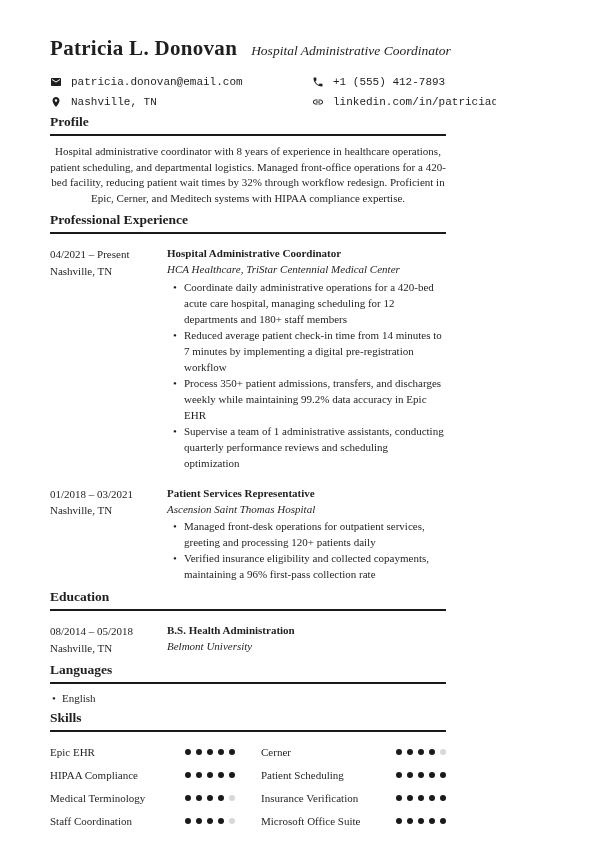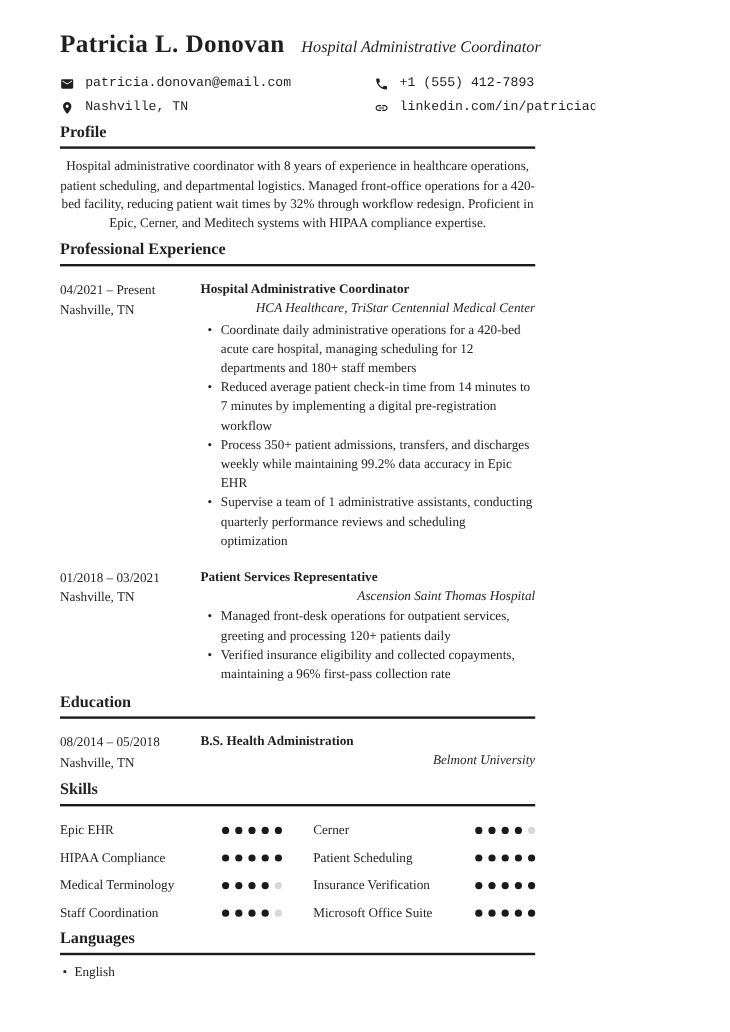--- a/index.html
+++ b/index.html
@@ -3,21 +3,21 @@
 <meta charset="utf-8">
 <title>Resume</title>
 <style>
   html, body { margin:0; padding:0; background:#ffffff; }
   body {
     width:608px; height:860px; overflow:hidden;
     font-family:"Liberation Serif", serif;
     color:var(--text, #1f1f1f);
     -webkit-font-smoothing:antialiased;
   }
-  .page { box-sizing:border-box; width:496px; height:860px; padding:24px 50px 0 50px; overflow:hidden; }
+  .page { box-sizing:border-box; width:496px; height:860px; padding:36px 50px 0 50px; overflow:hidden; }
 
   
   .hdr { white-space:nowrap; }
   .name { display:inline; font-size:21px; font-weight:700; letter-spacing:.3px; margin:0; }
   .job-title { font-style:italic; font-size:13.5px; margin-left:14px; }
 
   
   .contacts {
     margin-top:15px;
     display:grid; grid-template-columns:262px 1fr; row-gap:8px;
@@ -35,21 +35,21 @@
   }
 
   
   .profile-text { margin:8px 0 0 0; font-size:11px; line-height:1.42;text-align:center; }
 
   
   .entry { display:grid; grid-template-columns:117px 1fr; margin-top:12px; font-size:11px; line-height:1.45; }
   .entry + .entry { margin-top:14px; }
   .entry-left div { line-height:1.5; }
   .entry-title { font-weight:700; }
-  .entry-company { font-style:italic;text-align:right; }
+  .entry-company { font-style:italic; }
   .bullets { margin:2px 0 0 0; padding:0 0 0 17px; list-style:none; }
   .bullets li { position:relative; }
   .bullets li::before { content:"•"; position:absolute; left:-11px; }
 
   
   .skills-grid { display:grid; grid-template-columns:1fr 1fr; column-gap:26px; margin-top:12px; }
   .skill-col { display:flex; flex-direction:column; gap:8px; }
   .skill-item { display:flex; justify-content:space-between; align-items:center; font-size:11px; height:15px; }
   .dots { display:flex; gap:5px; }
   .dot { width:6px; height:6px; border-radius:50%; background:var(--dot-empty,#d8d8d8); }
@@ -155,109 +155,109 @@
           </div>
           <div class="entry-right">
             <div class="entry-title">B.S. Health Administration</div>
             <div class="entry-company">Belmont University</div>
           </div>
         </div>
       </div>
   </section>
 
   <section>
-    <h2 class="sec-h">Skills</h2>
-    <div class="skills-grid" id="skills-grid">
-        <div class="skill-col">
-          <div class="skill-item">
-            <span>Epic EHR</span>
-            <span class="dots">
-              <span class="dot filled"></span>
-              <span class="dot filled"></span>
-              <span class="dot filled"></span>
-              <span class="dot filled"></span>
-              <span class="dot filled"></span>
-            </span>
-          </div>
-          <div class="skill-item">
-            <span>HIPAA Compliance</span>
-            <span class="dots">
-              <span class="dot filled"></span>
-              <span class="dot filled"></span>
-              <span class="dot filled"></span>
-              <span class="dot filled"></span>
-              <span class="dot filled"></span>
-            </span>
-          </div>
-          <div class="skill-item">
-            <span>Medical Terminology</span>
-            <span class="dots">
-              <span class="dot filled"></span>
-              <span class="dot filled"></span>
-              <span class="dot filled"></span>
-              <span class="dot filled"></span>
-              <span class="dot"></span>
-            </span>
-          </div>
-          <div class="skill-item">
-            <span>Staff Coordination</span>
-            <span class="dots">
-              <span class="dot filled"></span>
-              <span class="dot filled"></span>
-              <span class="dot filled"></span>
-              <span class="dot filled"></span>
-              <span class="dot"></span>
-            </span>
-          </div>
-        </div>
-        <div class="skill-col">
-          <div class="skill-item">
-            <span>Cerner</span>
-            <span class="dots">
-              <span class="dot filled"></span>
-              <span class="dot filled"></span>
-              <span class="dot filled"></span>
-              <span class="dot filled"></span>
-              <span class="dot"></span>
-            </span>
-          </div>
-          <div class="skill-item">
-            <span>Patient Scheduling</span>
-            <span class="dots">
-              <span class="dot filled"></span>
-              <span class="dot filled"></span>
-              <span class="dot filled"></span>
-              <span class="dot filled"></span>
-              <span class="dot filled"></span>
-            </span>
-          </div>
-          <div class="skill-item">
-            <span>Insurance Verification</span>
-            <span class="dots">
-              <span class="dot filled"></span>
-              <span class="dot filled"></span>
-              <span class="dot filled"></span>
-              <span class="dot filled"></span>
-              <span class="dot filled"></span>
-            </span>
-          </div>
-          <div class="skill-item">
-            <span>Microsoft Office Suite</span>
-            <span class="dots">
-              <span class="dot filled"></span>
-              <span class="dot filled"></span>
-              <span class="dot filled"></span>
-              <span class="dot filled"></span>
-              <span class="dot filled"></span>
-            </span>
-          </div>
-        </div>
-      </div>
-  </section>
-
-  <section>
     <h2 class="sec-h">Languages</h2>
     <ul class="lang-list" id="lang-list">
         <li>English</li>
       </ul>
   </section>
 
+  <section>
+    <h2 class="sec-h">Skills</h2>
+    <div class="skills-grid" id="skills-grid">
+        <div class="skill-col">
+          <div class="skill-item">
+            <span>Epic EHR</span>
+            <span class="dots">
+              <span class="dot filled"></span>
+              <span class="dot filled"></span>
+              <span class="dot filled"></span>
+              <span class="dot filled"></span>
+              <span class="dot filled"></span>
+            </span>
+          </div>
+          <div class="skill-item">
+            <span>HIPAA Compliance</span>
+            <span class="dots">
+              <span class="dot filled"></span>
+              <span class="dot filled"></span>
+              <span class="dot filled"></span>
+              <span class="dot filled"></span>
+              <span class="dot filled"></span>
+            </span>
+          </div>
+          <div class="skill-item">
+            <span>Medical Terminology</span>
+            <span class="dots">
+              <span class="dot filled"></span>
+              <span class="dot filled"></span>
+              <span class="dot filled"></span>
+              <span class="dot filled"></span>
+              <span class="dot"></span>
+            </span>
+          </div>
+          <div class="skill-item">
+            <span>Staff Coordination</span>
+            <span class="dots">
+              <span class="dot filled"></span>
+              <span class="dot filled"></span>
+              <span class="dot filled"></span>
+              <span class="dot filled"></span>
+              <span class="dot"></span>
+            </span>
+          </div>
+        </div>
+        <div class="skill-col">
+          <div class="skill-item">
+            <span>Cerner</span>
+            <span class="dots">
+              <span class="dot filled"></span>
+              <span class="dot filled"></span>
+              <span class="dot filled"></span>
+              <span class="dot filled"></span>
+              <span class="dot"></span>
+            </span>
+          </div>
+          <div class="skill-item">
+            <span>Patient Scheduling</span>
+            <span class="dots">
+              <span class="dot filled"></span>
+              <span class="dot filled"></span>
+              <span class="dot filled"></span>
+              <span class="dot filled"></span>
+              <span class="dot filled"></span>
+            </span>
+          </div>
+          <div class="skill-item">
+            <span>Insurance Verification</span>
+            <span class="dots">
+              <span class="dot filled"></span>
+              <span class="dot filled"></span>
+              <span class="dot filled"></span>
+              <span class="dot filled"></span>
+              <span class="dot filled"></span>
+            </span>
+          </div>
+          <div class="skill-item">
+            <span>Microsoft Office Suite</span>
+            <span class="dots">
+              <span class="dot filled"></span>
+              <span class="dot filled"></span>
+              <span class="dot filled"></span>
+              <span class="dot filled"></span>
+              <span class="dot filled"></span>
+            </span>
+          </div>
+        </div>
+      </div>
+  </section>
+
 </div>
 
 </body></html>

